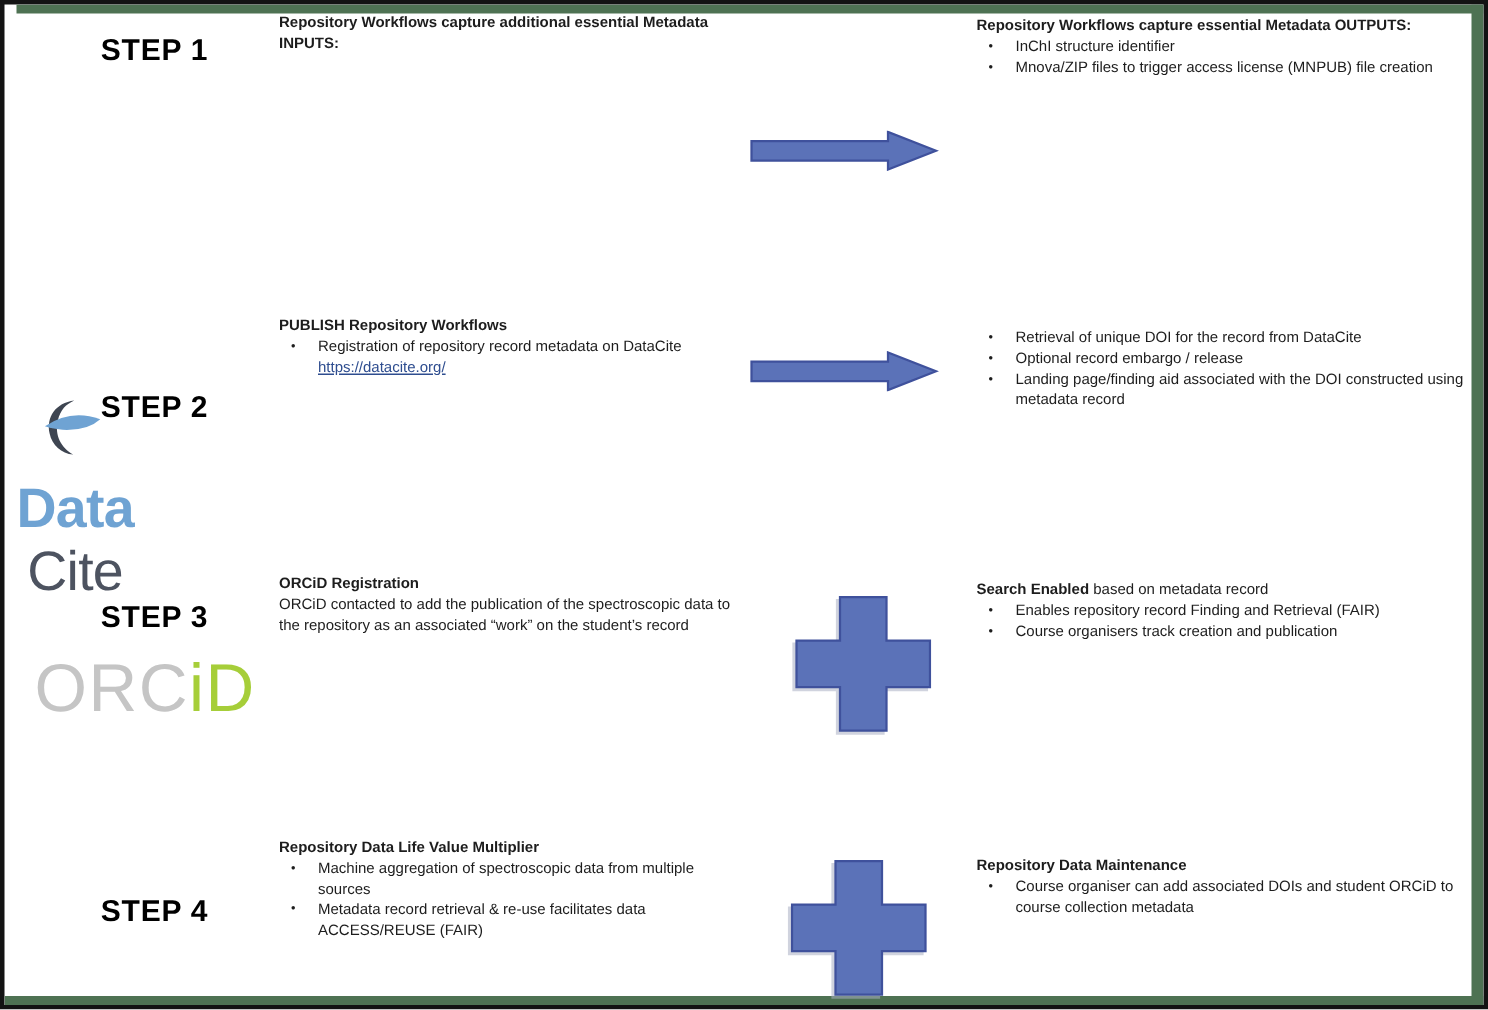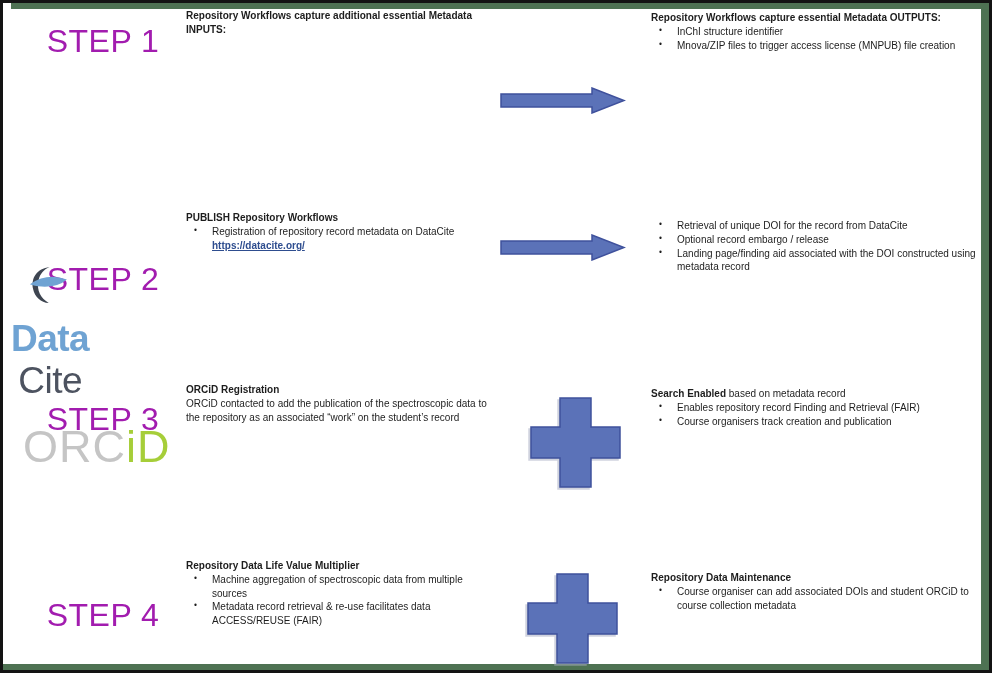--- a/index.html
+++ b/index.html
@@ -29,24 +29,24 @@
     background: #ffffff;
     overflow: hidden;
   }
   .accent-top    { position: absolute; top: 0; left: 8px; right: 0; height: 6px; background: var(--frame-green); }
   .accent-right  { position: absolute; top: 0; right: 0; bottom: 0; width: 8px; background: var(--frame-green); }
   .accent-bottom { position: absolute; left: 0; right: 0; bottom: 0; height: 6px; background: var(--frame-green); }
 
   .abs { position: absolute; }
 
   .step-label {
-    font-size: 32px;
-    font-weight: 400;
+    font-size: 20px;
+    font-weight: 700;
     letter-spacing: 0.5px;
-    color: #a21caf;
+    color: #000000;
     text-align: center;
     white-space: nowrap;
   }
 
   .txt-block { font-size: 10px; line-height: 1.38; }
   .blk-title { font-weight: 700; margin: 0 0 1px 0; }
   .blk-title .normal { font-weight: 400; text-align: right; }
   .txt-block p { margin: 0; }
 
   ul.bullets { margin: 0; padding: 0; list-style: none; }
@@ -56,21 +56,20 @@
     position: absolute;
     left: 8px;
     top: 0;
     font-size: 0.85em;
   }
 
   a.doc-link, a.doc-link:visited {
     color: var(--link-navy);
     text-decoration: underline;
     cursor: pointer;
-    font-weight: bold;
   }
 
   .arrow-shape polygon { fill: var(--shape-fill); stroke: var(--shape-stroke); stroke-width: 1.5; }
   .plus-shape  polygon { fill: var(--shape-fill); stroke: var(--shape-stroke); stroke-width: 1.5; }
   .plus-wrap { filter: drop-shadow(-2px 2px 0 rgba(170,175,195,0.55)); }
 
   .datacite-logo { font-size: 37px; white-space: nowrap; display: flex; align-items: center; }
   .dc-data { color: var(--datacite-blue); font-weight: 700; letter-spacing: -0.5px; }
   .dc-cite { color: var(--datacite-gray); font-weight: 400; letter-spacing: -0.5px; }
   .dc-icon { margin-right: 4px; }
@@ -141,21 +140,21 @@
   <div class="abs txt-block" style="left:648px; top:216px; width:340px;">
     <ul class="bullets">
       <li>Retrieval of unique DOI for the record from DataCite</li>
       <li>Optional record embargo / release</li>
       <li>Landing page/finding aid associated with the DOI constructed using metadata record</li>
     </ul>
   </div>
 
   <div class="abs step-label" style="left:30px; top:398px; width:140px;">STEP 3</div>
 
-  <div class="abs orcid-logo" style="left:20px; top:418px;">
+  <div class="abs orcid-logo" style="left:20px; top:430px;">
     <span class="orcid-orc">ORC</span><span class="orcid-id">iD</span>
   </div>
 
   <div class="abs txt-block" style="left:183px; top:380px; width:312px;">
     <p class="blk-title">ORCiD Registration</p>
     <p>ORCiD contacted to add the publication of the spectroscopic data to the repository as an associated “work” on the student’s record</p>
   </div>
 
   <div class="abs plus-wrap" style="left:527px; top:394px;">
     <svg class="plus-shape" width="91" height="91" viewBox="0 0 91 91">

